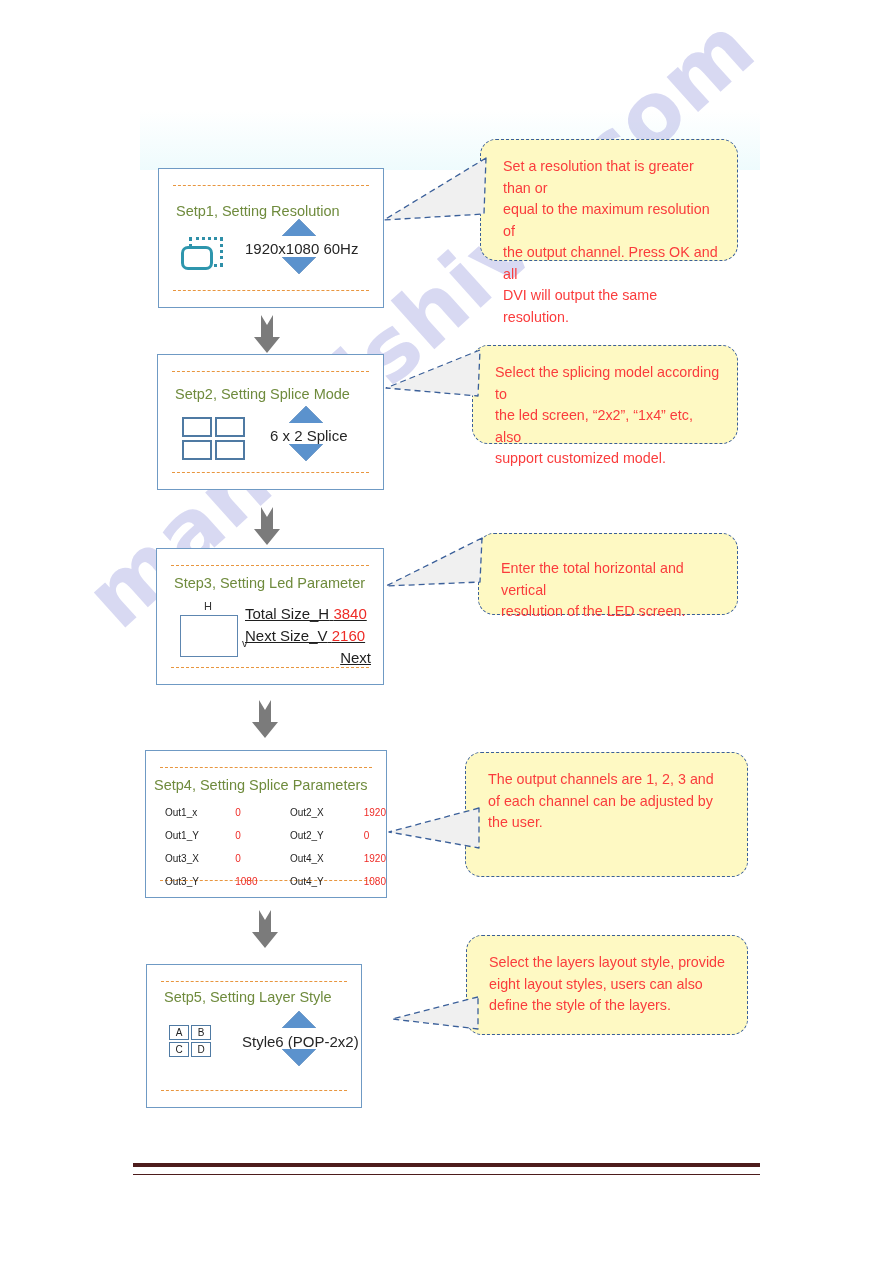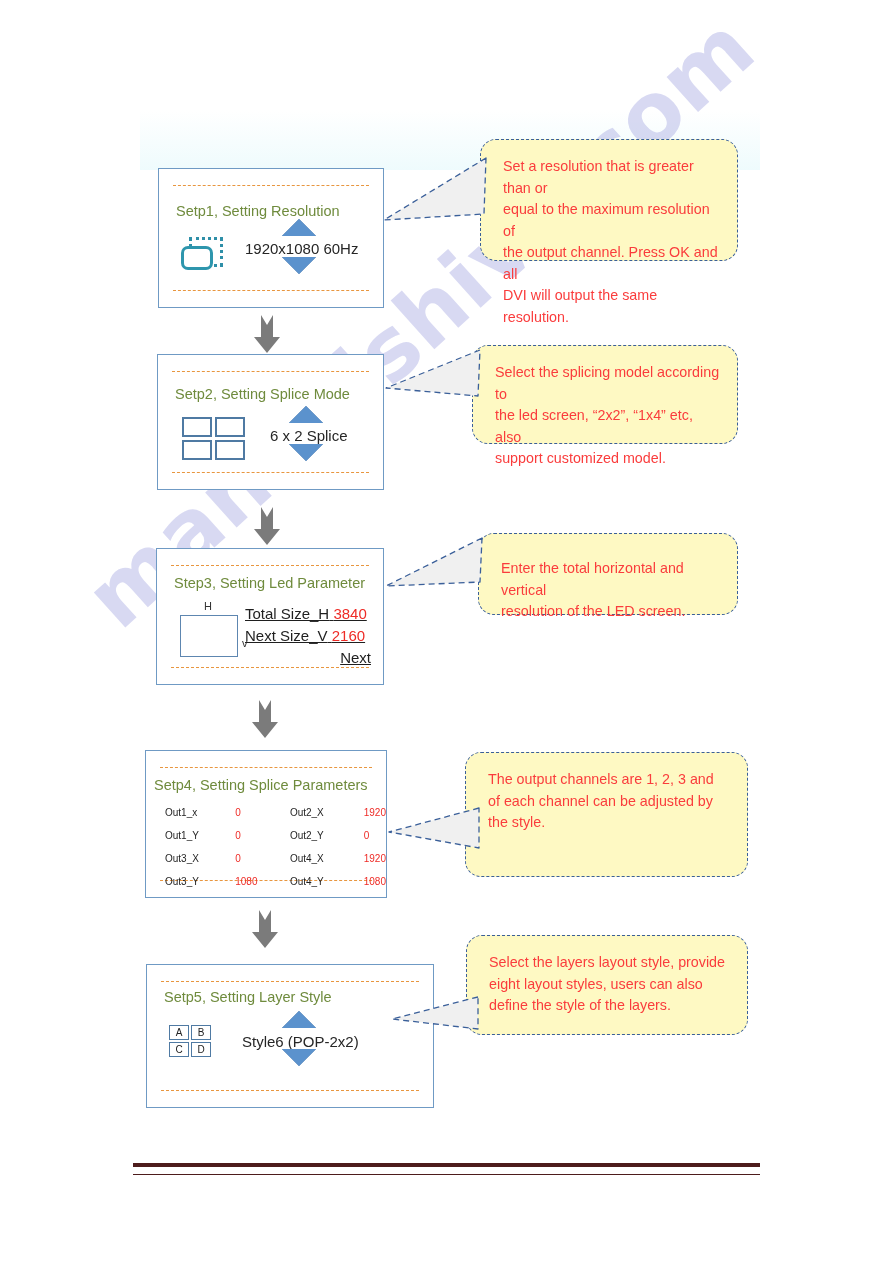--- a/index.html
+++ b/index.html
@@ -405,29 +405,29 @@
     </table>
   </div>
 
   <svg class="tail-svg" style="left:385px; top:790px;" width="110" height="110">
     <path d="M 94 18 L 4 42 L 94 58 Z" fill="#f0f0f0" stroke="#3a5f99" stroke-width="1.3" stroke-dasharray="6 4" stroke-linejoin="round"></path>
   </svg>
   <div class="callout" style="left:465px; top:752px; width:283px; height:125px;">
     <div class="callout-text">
       <p>The output channels are 1, 2, 3 and</p>
       <p>of each channel can be adjusted by</p>
-      <p>the style.</p>
+      <p>the user.</p>
     </div>
   </div>
 
   <svg class="down-arrow" style="left:250px; top:908px;" viewBox="0 0 30 42">
     <path d="M9 2 L15 12 L21 2 L21 24 L28 24 L15 40 L2 24 L9 24 Z" fill="#7b7b7b"></path>
   </svg>
 
-  <div class="step-box" style="left:146px; top:964px; width:288px; height:144px;">
+  <div class="step-box" style="left:146px; top:964px; width:216px; height:144px;">
     <div class="dash-rule dash-top"></div>
     <div class="dash-rule dash-bot"></div>
     <div class="step-title" style="top:24px;">Setp5, Setting Layer Style</div>
 
     <div class="abcd" style="left:22px; top:60px;">
       <i>A</i>
       <i>B</i>
       <i>C</i>
       <i>D</i>
     </div>

